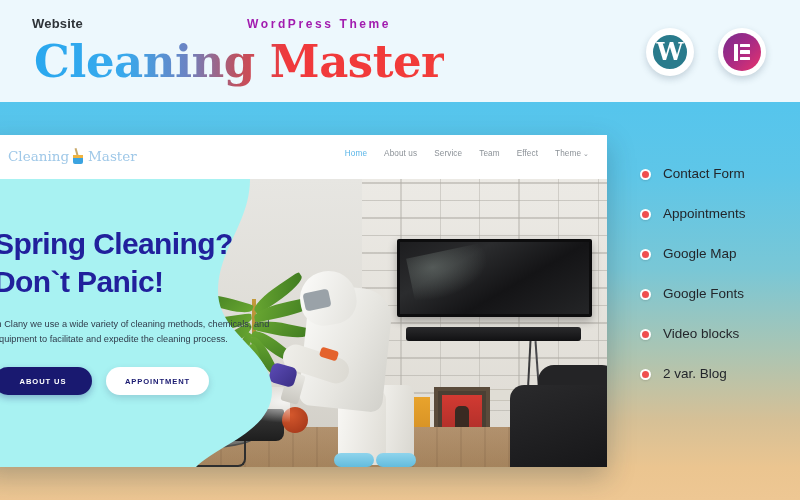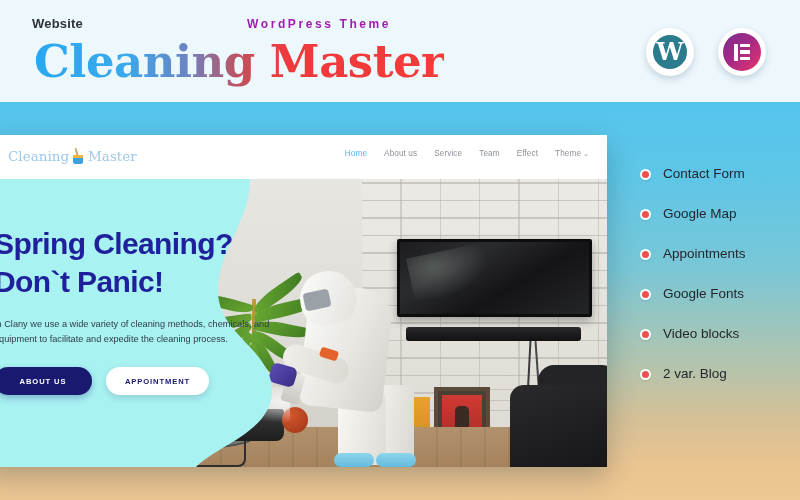--- a/index.html
+++ b/index.html
@@ -504,25 +504,25 @@
     </div>
   </div>
 
   <div class="features">
     <div class="feat">
       <span class="dot"></span>
       <span class="feat-label">Contact Form</span>
     </div>
     <div class="feat">
       <span class="dot"></span>
-      <span class="feat-label">Google Map</span>
+      <span class="feat-label">Appointments</span>
     </div>
     <div class="feat">
       <span class="dot"></span>
-      <span class="feat-label">Appointments</span>
+      <span class="feat-label">Google Map</span>
     </div>
     <div class="feat">
       <span class="dot"></span>
       <span class="feat-label">Google Fonts</span>
     </div>
     <div class="feat">
       <span class="dot"></span>
       <span class="feat-label">Video blocks</span>
     </div>
     <div class="feat">

